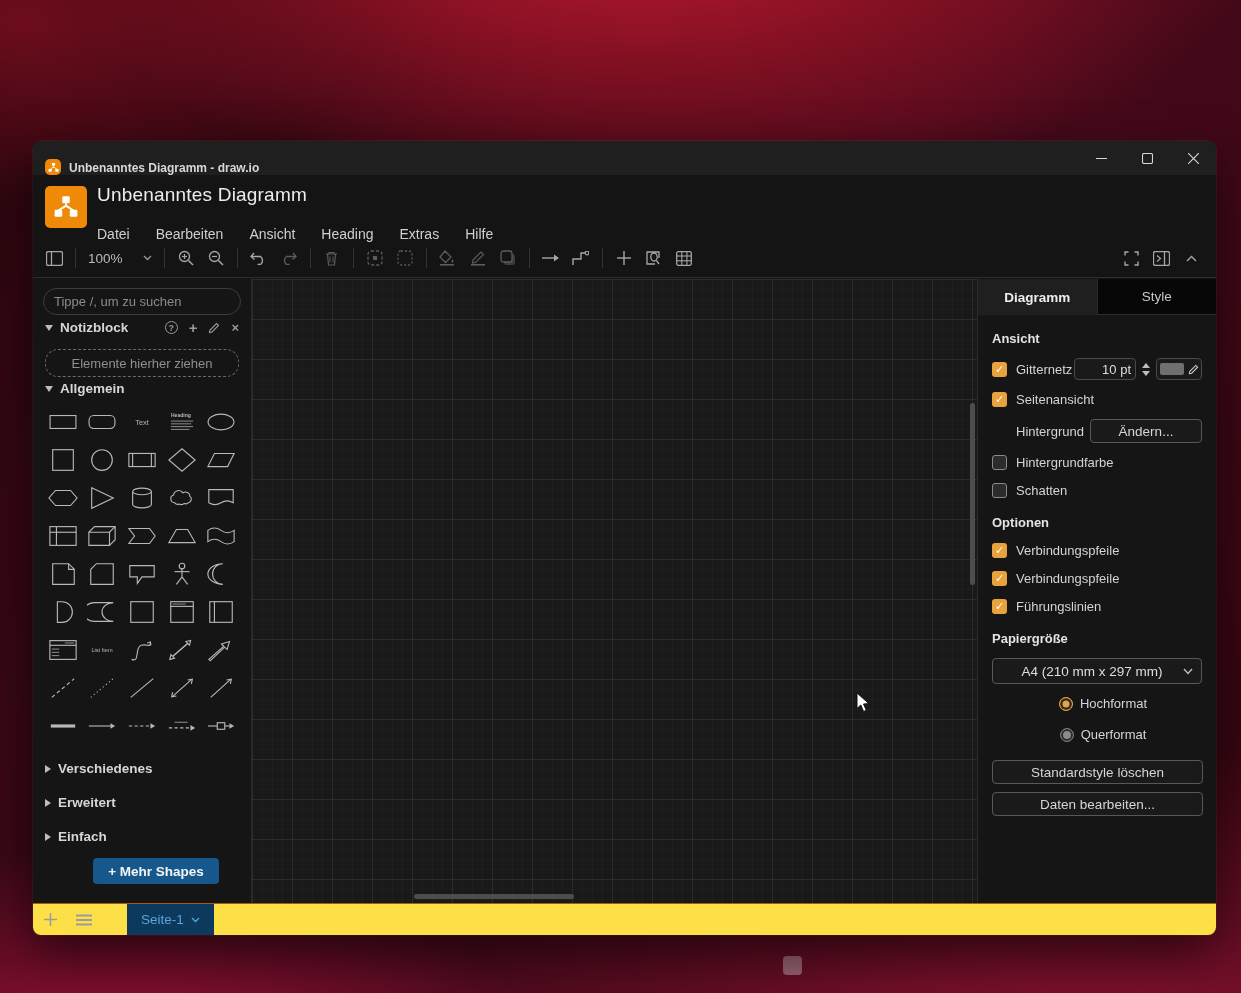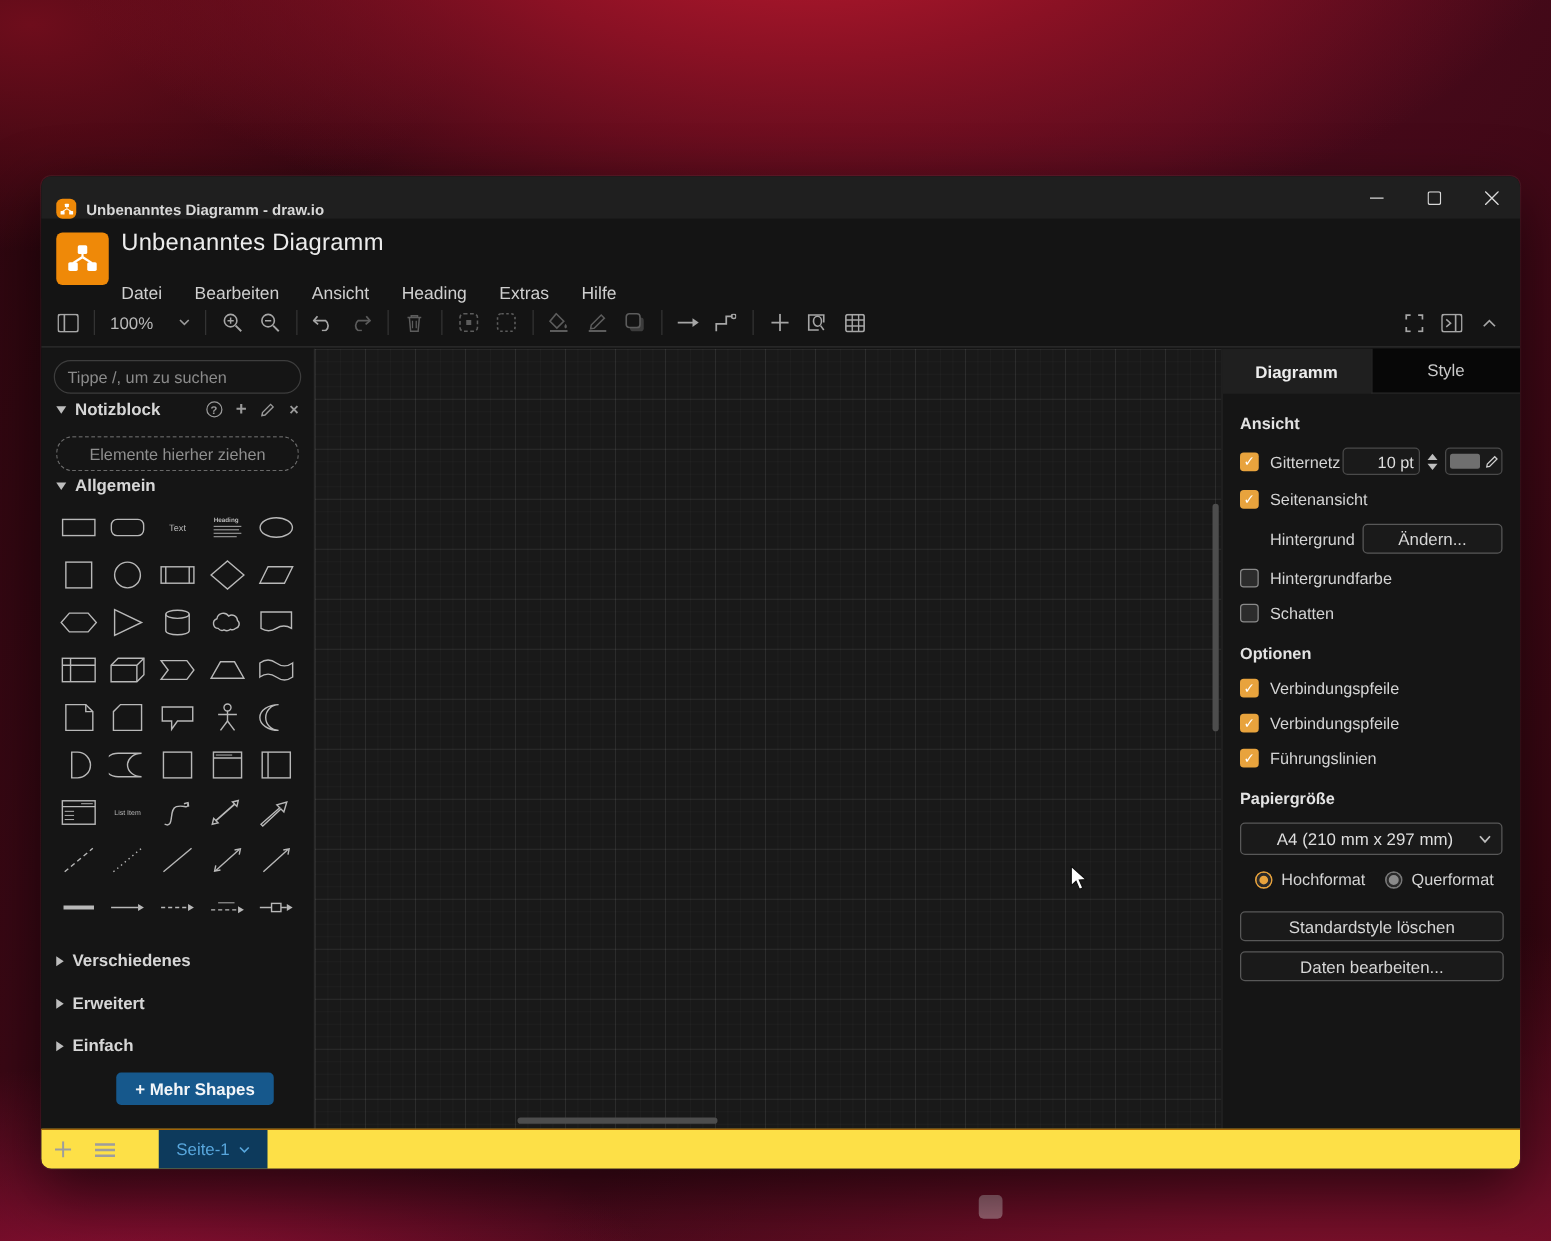--- a/index.html
+++ b/index.html
@@ -109,21 +109,21 @@
   .spinner { display:flex; flex-direction:column; gap:3px; }
   .spinner i { width:0; height:0; border-left:4px solid transparent; border-right:4px solid transparent; display:block; }
   .spinner .up { border-bottom:5px solid #bdbdbd; }
   .spinner .dn { border-top:5px solid #bdbdbd; }
   .swatch-btn { width:46px; height:22px; border:1px solid #4a4a4a; border-radius:4px; background:#1a1a1a; display:flex; align-items:center; justify-content:center; gap:4px; }
   .swatch { width:24px; height:12px; background:#6f6f6f; border-radius:2px; }
   .fp-btn { height:24px; border:1px solid #585858; border-radius:4px; background:#1a1a1a; color:#d6d6d6; font-size:13.5px; display:flex; align-items:center; justify-content:center; }
   .btn-aendern { width:112px; margin-left:auto; }
   .select { height:26px; border:1px solid #585858; border-radius:4px; background:#1a1a1a; color:#dedede; display:flex; align-items:center; padding:0 8px; font-size:13.5px; margin-bottom:12px; }
   .select .sel-txt { flex:1; text-align:center; }
-  .radio-row { display:flex; align-items:center; gap:16px; margin:0 0 18px 12px; }
+  .radio-row { display:flex; align-items:center; gap:16px; margin:0 0 18px 12px;flex-direction:column; }
   .radio { display:flex; align-items:center; gap:7px; color:#d4d4d4; font-size:13px; }
   .rdot { width:14px; height:14px; border-radius:50%; }
   .rdot.on { background:#e8a33d; box-shadow:inset 0 0 0 2.5px #2a2a2a, inset 0 0 0 7px #e8a33d; border:1px solid #e8a33d; }
   .rdot.off { background:#8a8a8a; box-shadow:inset 0 0 0 2px #2a2a2a; border:1px solid #777; }
   .fp-wide { width:211px; margin-bottom:8px; }
 
   
   .footer { position:absolute; left:0; right:0; bottom:0; height:32px; background:#fde047; border-top:1px solid #a16207; display:flex; align-items:center; }
   .ft-btn { width:34px; height:100%; display:flex; align-items:center; justify-content:center; color:#9d9d9d; }
   .page-tab { height:100%; padding:0 14px; margin-left:26px; background:#0d3a5c; color:#58a6dc; display:flex; align-items:center; gap:7px; font-size:13.5px; }

